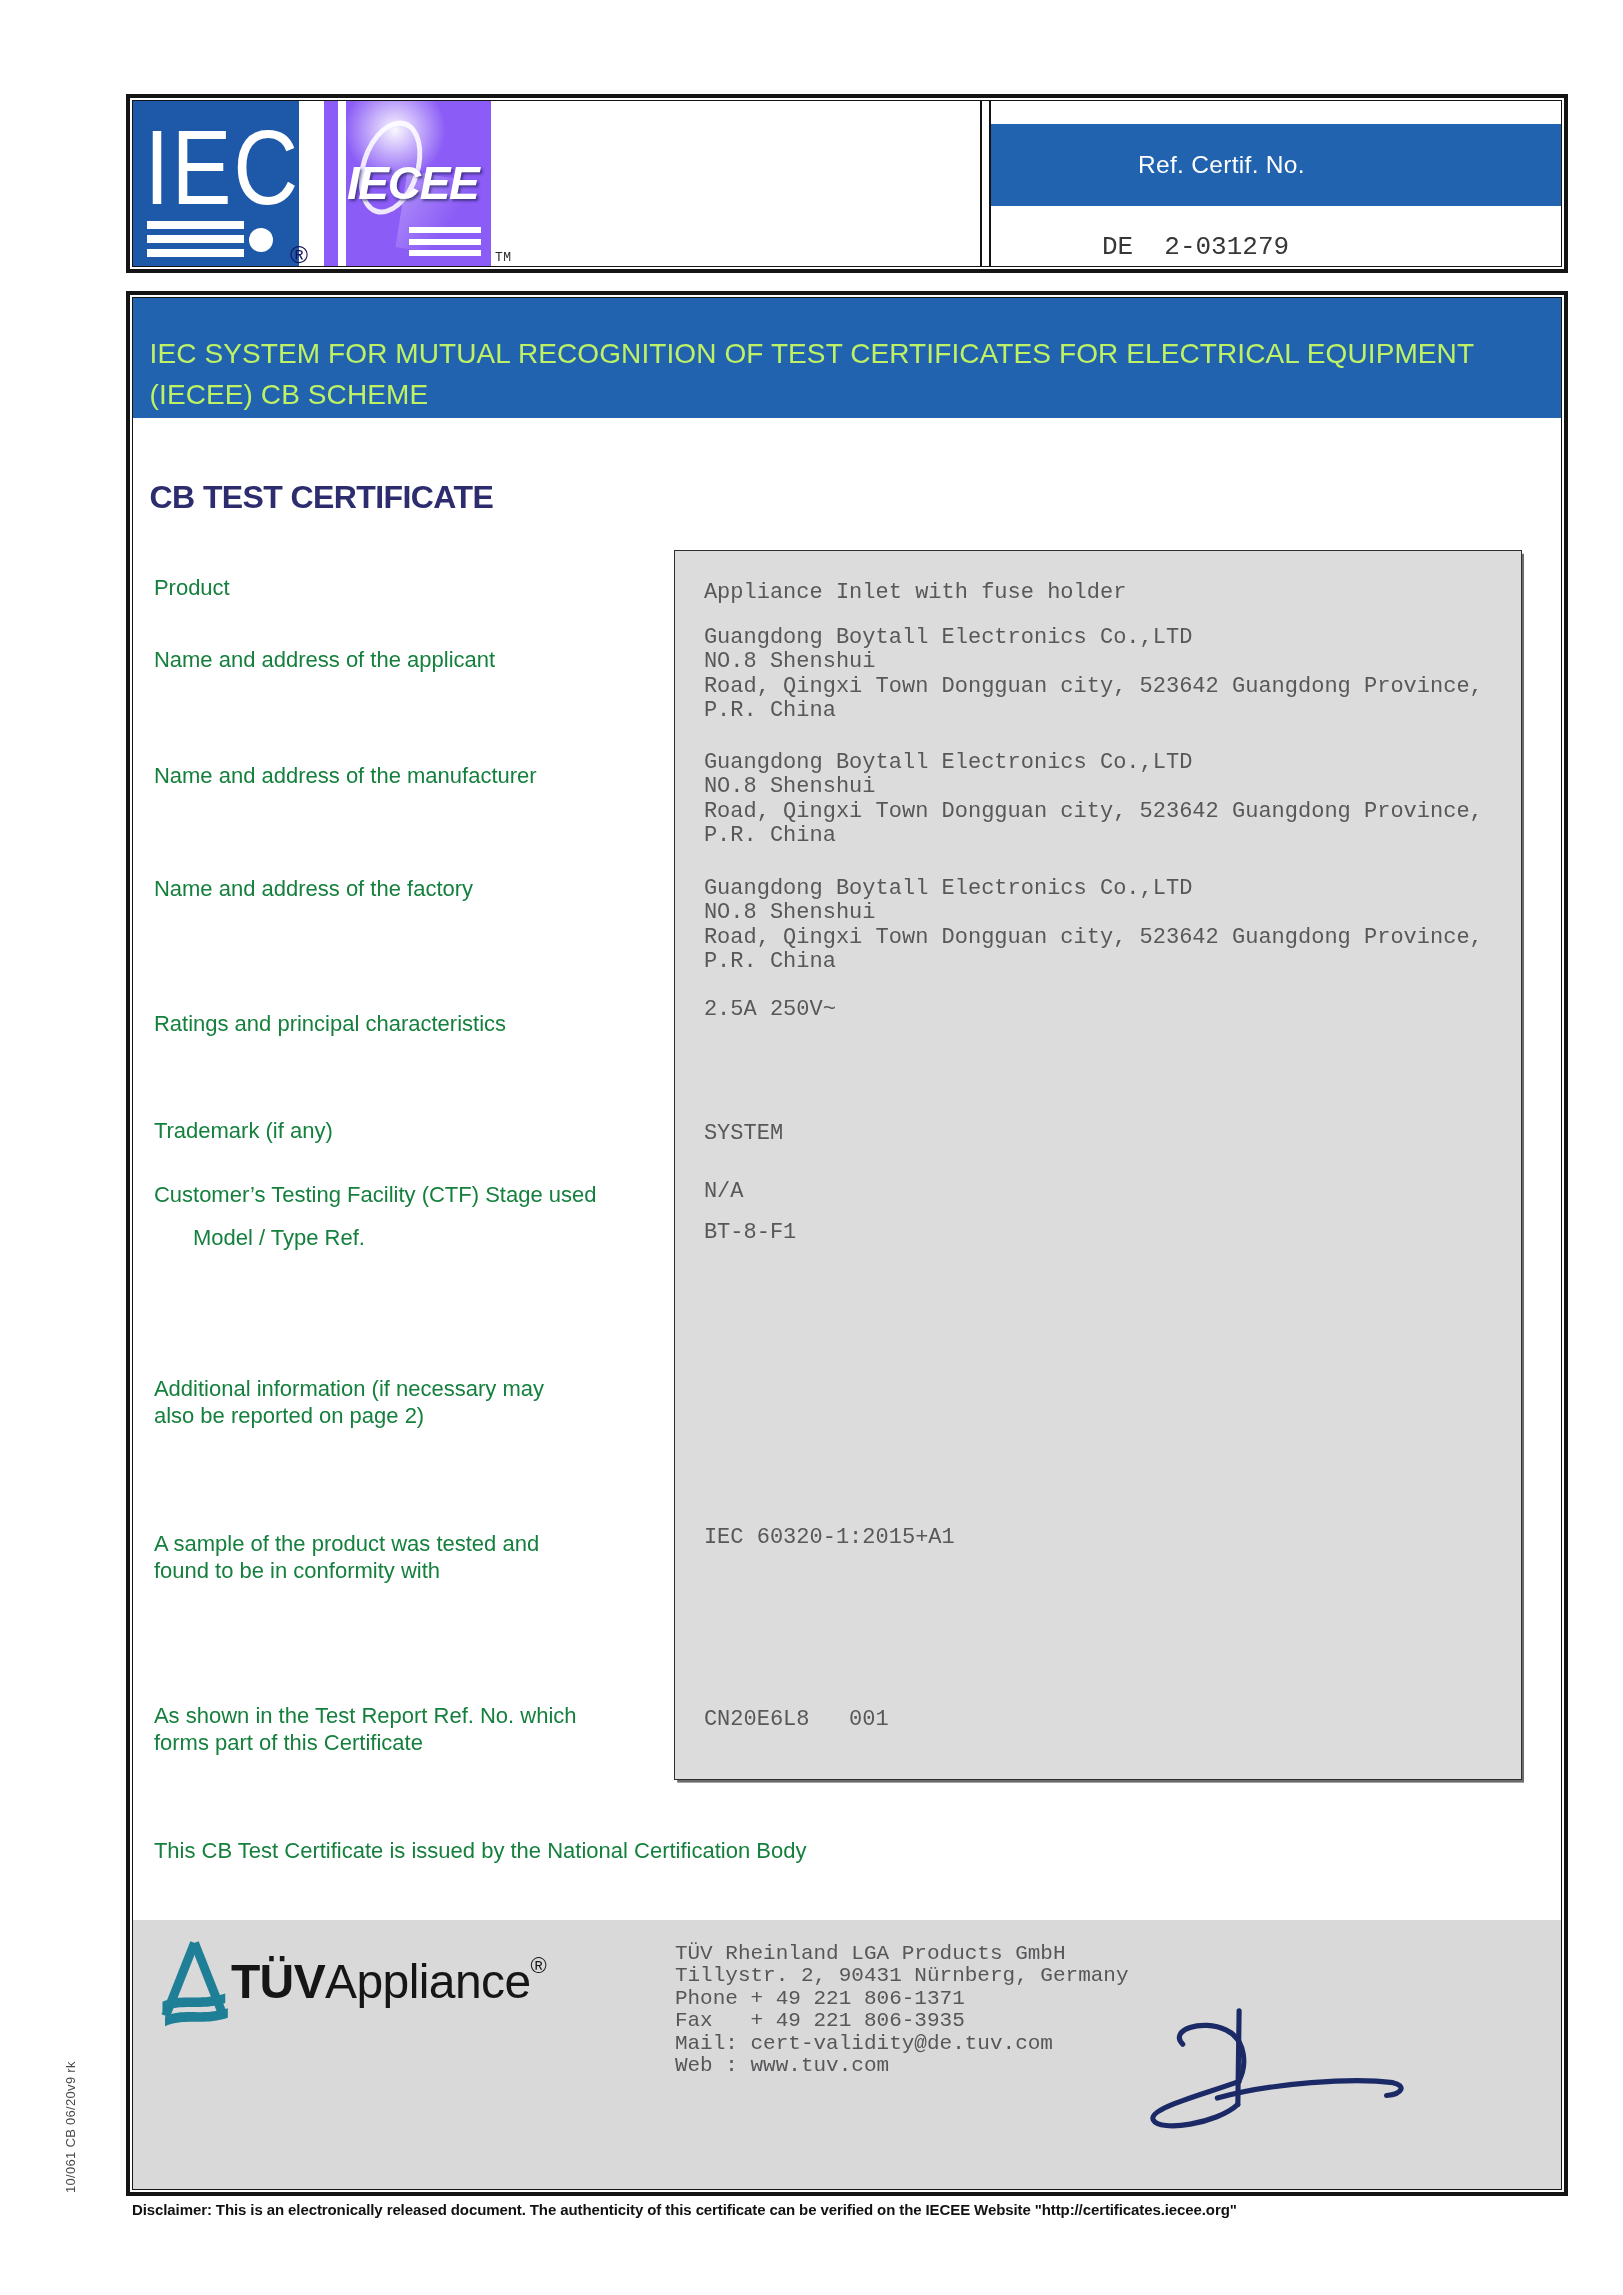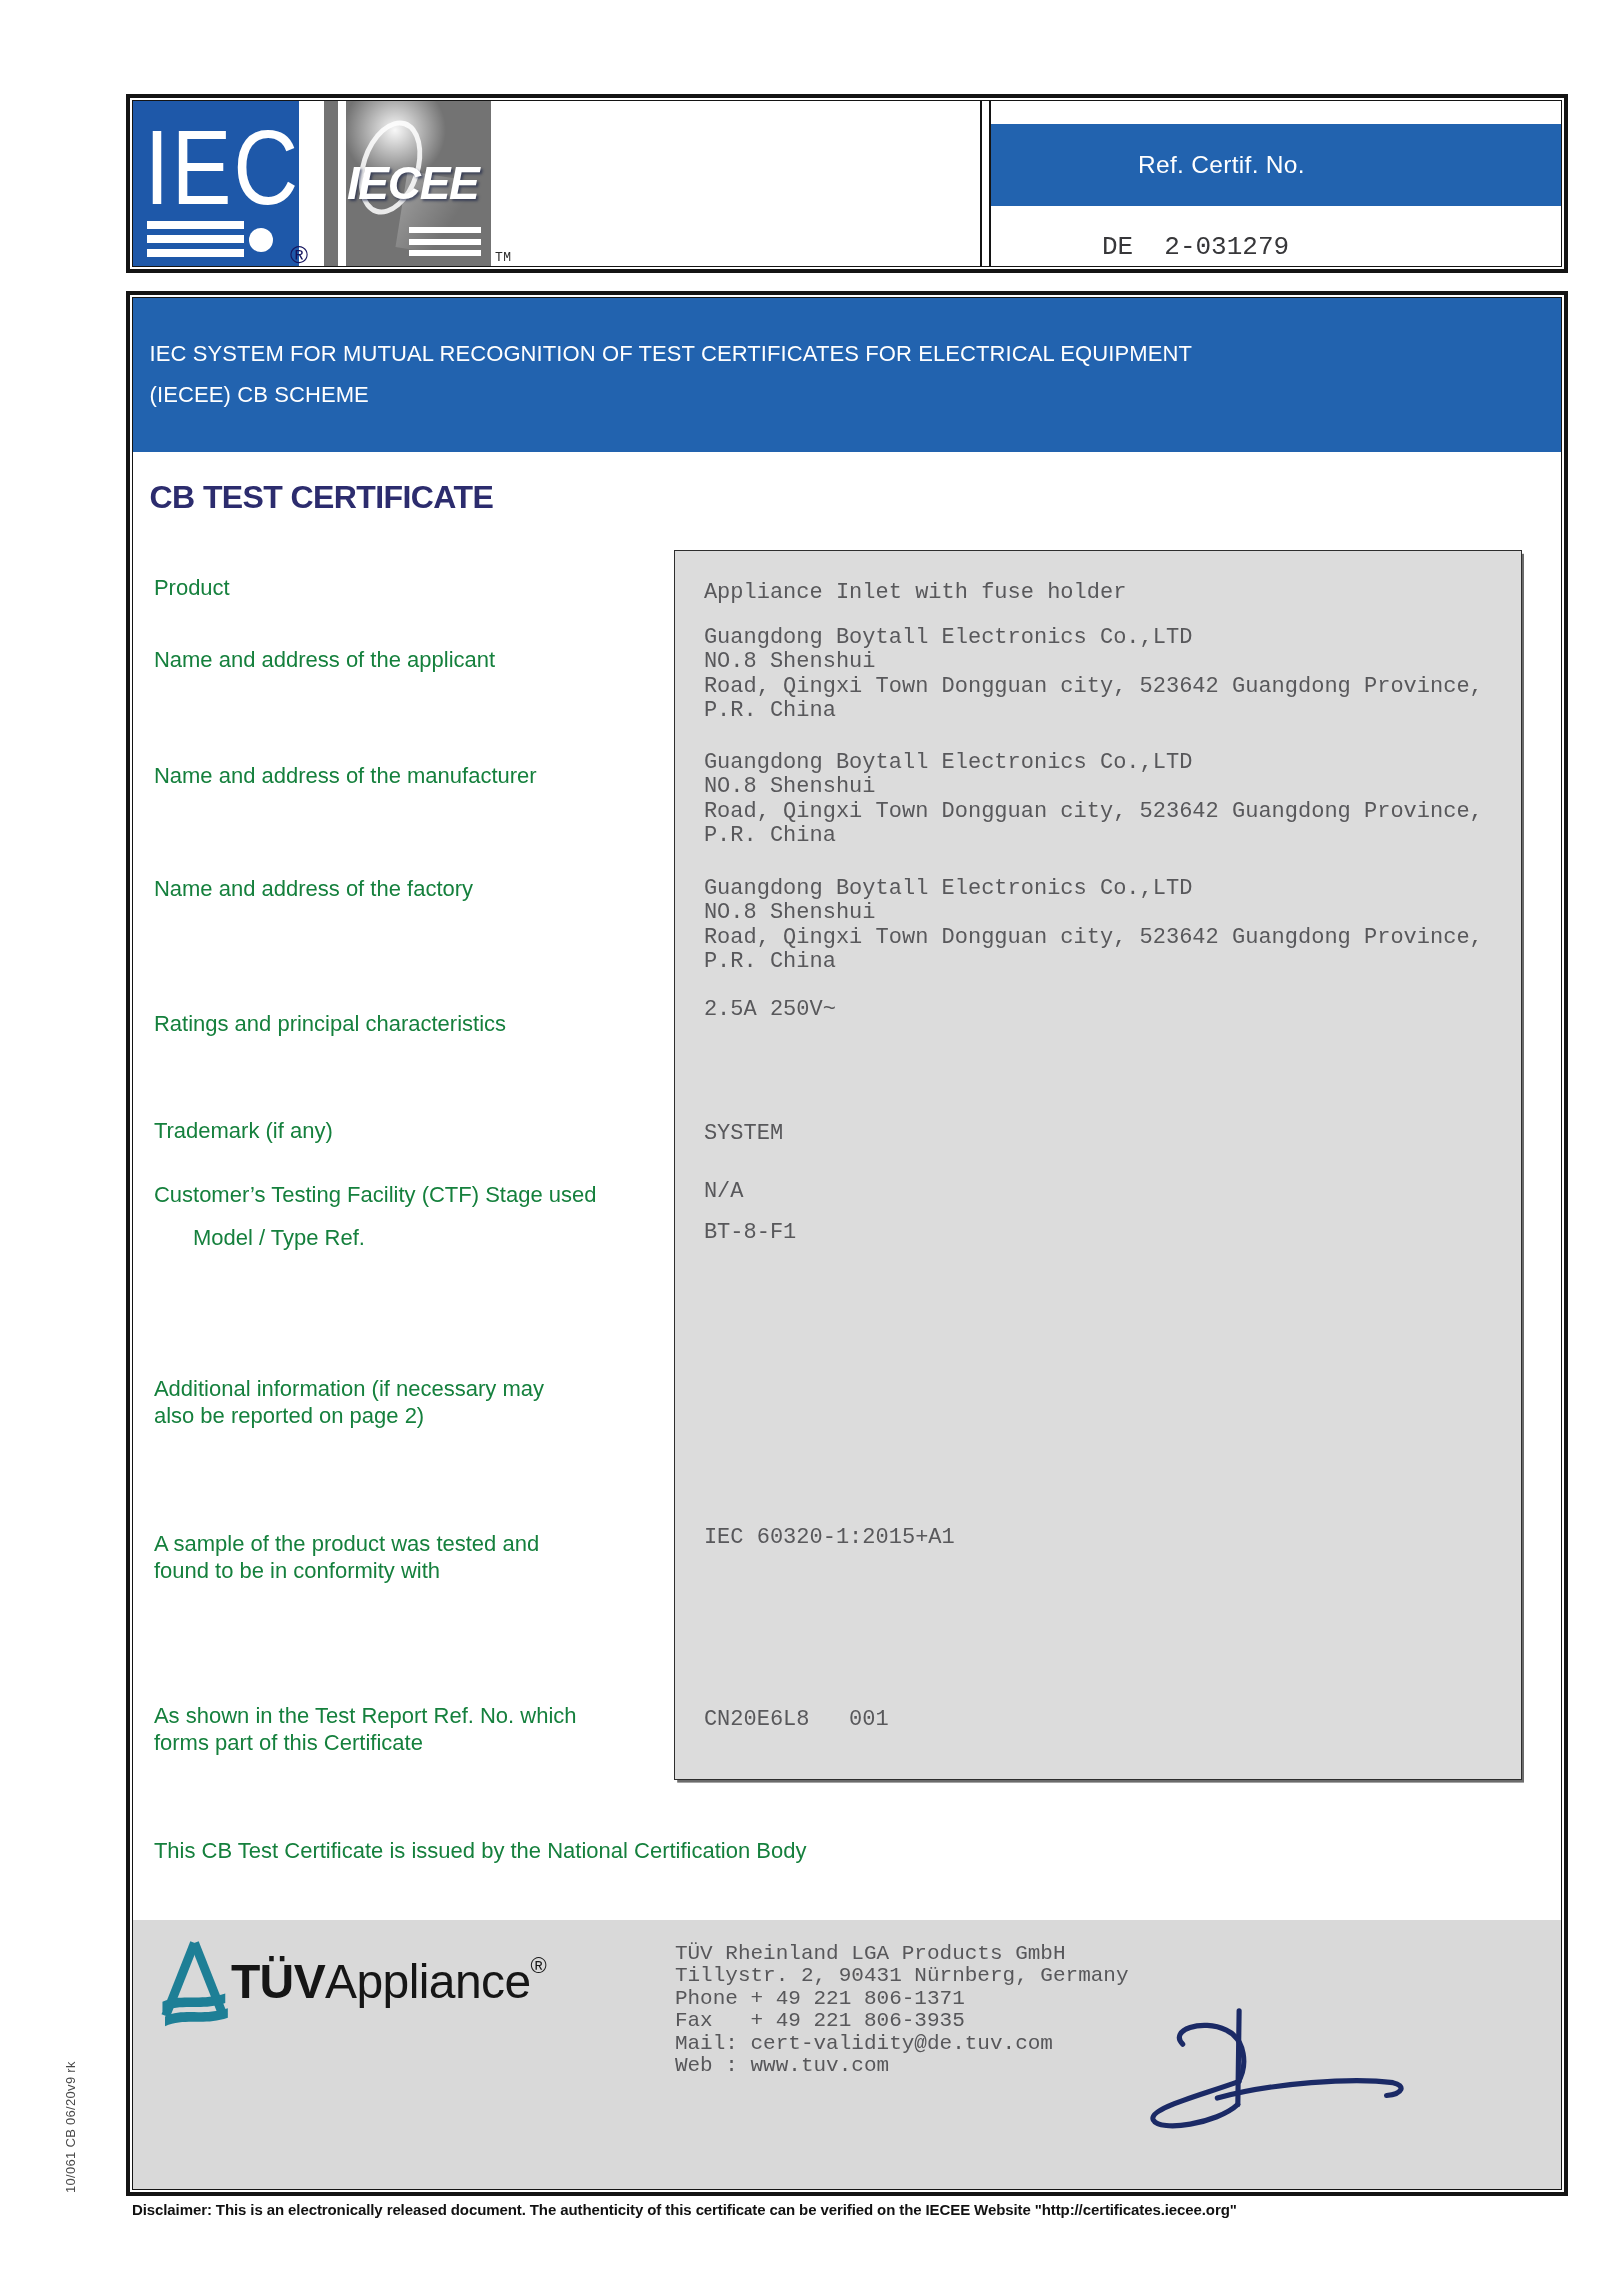--- a/index.html
+++ b/index.html
@@ -10,21 +10,21 @@
   .hdr-box{position:absolute;left:126px;top:94px;width:1442px;height:179px;
            border:4.5px solid #141414;box-sizing:border-box;background:#fff;}
   .hdr-in{position:absolute;left:1.9px;top:1.9px;right:1.9px;bottom:1.9px;
           border:1.3px solid #141414;box-sizing:border-box;overflow:hidden;}
   .iec-sq{position:absolute;left:0;top:0;bottom:0;width:166px;background:#1e58a9;overflow:hidden;}
   .iec-word{position:absolute;left:11.6px;top:13px;color:#fff;font-size:90px;font-weight:500;
             letter-spacing:1.9px;line-height:1;transform:scaleY(1.18);transform-origin:top left;}
   .iec-bar{position:absolute;left:14px;width:97px;height:8.4px;background:#fff;}
   .iec-dot{position:absolute;left:116px;top:127px;width:24.5px;height:24.5px;border-radius:50%;background:#fff;}
   .reg-mark{position:absolute;left:157px;top:140px;font-size:24.5px;color:#15155e;}
-  .iecee-sq{position:absolute;left:191px;top:0;bottom:0;width:167px;background:#737373;overflow:hidden;}
+  .iecee-sq{position:absolute;left:191px;top:0;bottom:0;width:167px;background:#8b5cf6;overflow:hidden;}
   .iecee-stripe{position:absolute;left:14px;top:0;bottom:0;width:8.4px;background:#fff;}
   .iecee-glow{position:absolute;left:13px;top:-29px;width:116px;height:116px;
               background:radial-gradient(circle,rgba(255,255,255,0.95) 0%,rgba(255,255,255,0) 62%);}
   .iecee-ellipse{position:absolute;left:37px;top:18px;width:59px;height:97px;border:5.8px solid rgba(255,255,255,0.85);
                  border-radius:50%;transform:rotate(18deg);box-sizing:border-box;}
   .iecee-word{position:absolute;left:23px;top:55px;color:#fff;font-size:46px;font-weight:800;font-style:italic;
               letter-spacing:-1.3px;text-shadow:1.9px 1.9px 2.6px rgba(10,20,60,0.55);}
   .iecee-bar{position:absolute;left:85px;width:72px;height:6.4px;background:#fff;}
   .iecee-swoosh{position:absolute;left:77px;top:76px;width:84px;height:77px;opacity:0.35;
                 background:linear-gradient(115deg,rgba(255,255,255,0.9),rgba(255,255,255,0) 60%);transform:rotate(9deg);}
@@ -36,22 +36,22 @@
               display:flex;align-items:center;justify-content:center;padding-right:109px;}
   .ref-banner span{color:#ffffff;font-size:24.5px;letter-spacing:0.3px;}
   .ref-value{position:absolute;left:111px;top:108px;font-family:"Liberation Mono",monospace;
              font-size:26px;color:#37373a;white-space:pre-wrap;}
 
   
   .main-box{position:absolute;left:126px;top:291px;width:1442px;height:1905px;
             border:4.5px solid #141414;box-sizing:border-box;background:#fff;}
   .main-in{position:absolute;left:1.9px;top:1.9px;right:1.9px;bottom:1.9px;border:1.3px solid #141414;
            box-sizing:border-box;overflow:hidden;}
-  .scheme-banner{position:absolute;left:0;right:0;top:0;height:154px;background:#2263af;
-                 color:#ffffff;font-size:22px;line-height:41px;white-space:pre-line;
+  .scheme-banner{position:absolute;left:0;right:0;top:0;height:120px;background:#2263af;
+                 color:#bef264;font-size:28px;line-height:41px;white-space:pre-line;
                  padding:35px 0 0 16.7px;box-sizing:border-box;letter-spacing:0.1px;}
   .doc-title{position:absolute;left:16.7px;top:181px;font-size:32px;font-weight:700;
              color:#2c2c6e;letter-spacing:-0.6px;}
   .lab{position:absolute;left:21px;font-size:22px;line-height:27px;color:#15803d;white-space:pre-line;}
   .val-box{position:absolute;left:541px;top:252px;width:848px;height:1230px;background:#dcdcdc;
            border:1.9px solid #2e2e2e;box-sizing:border-box;box-shadow:2.6px 3.2px 0 -0.6px #6b6b6b;}
   .val{position:absolute;left:571px;font-family:"Liberation Mono",monospace;font-size:22px;
        line-height:24.5px;color:#58585b;white-space:pre-wrap;}
 
   

